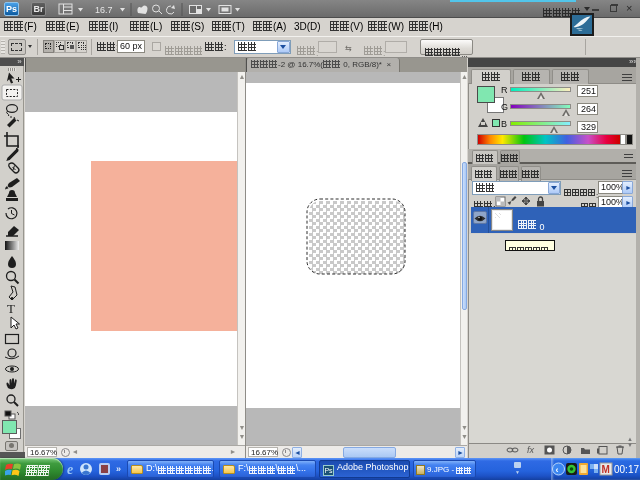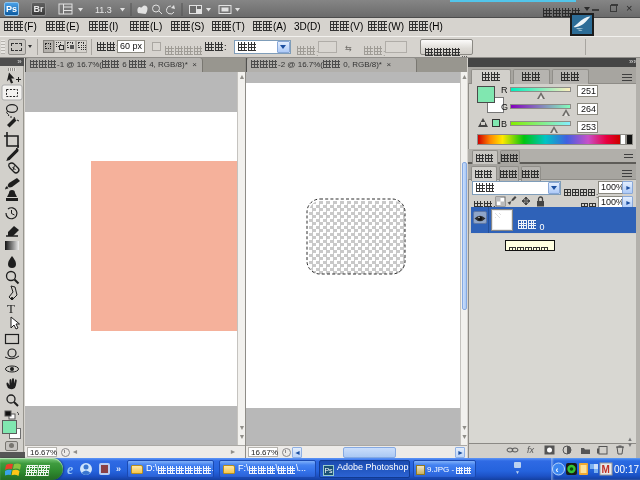--- a/index.html
+++ b/index.html
@@ -84,21 +84,21 @@
  <g>
   <rect x="131" y="2" width="13" height="9" fill="#e2e2e2"></rect>
         <rect x="132" y="3" width="6" height="7" fill="#6b6b6b"></rect>
         <rect x="139" y="3" width="4" height="3" fill="#6b6b6b"></rect>
   <path d="M148 5 l5 0 -2.5 3.5z" fill="#e2e2e2"></path>
   <rect x="161" y="2.5" width="12" height="8" fill="none" stroke="#e2e2e2"></rect>
         <rect x="163.5" y="4.5" width="7" height="4" fill="#e2e2e2"></rect>
   <path d="M177 5 l5 0 -2.5 3.5z" fill="#e2e2e2"></path>
  </g>
 </svg>
-<div class="a abtxt" style="left:95px;top:5px">11.3</div>
+<div class="a abtxt" style="left:95px;top:5px">16.7</div>
 <div class="a" style="left:543px;top:4px;width:50px;height:11px"><span class="k k9"></span><span class="k k9"></span><span class="k k9"></span><span class="k k9"></span></div>
 <div class="a" style="left:584px;top:7px;width:0;height:0;border-left:3px solid transparent;border-right:3px solid transparent;border-top:4px solid #2a2a2a"></div>
 <div class="a" style="left:592px;top:9px;width:7px;height:2px;background:#3a3a3a"></div>
 <div class="a" style="left:610px;top:5px;width:7px;height:7px;border:1px solid #3a3a3a"></div>
 <div class="a" style="left:611px;top:4px;width:7px;height:2px;background:#3a3a3a"></div>
 <div class="a" style="left:626px;top:4px;color:#2a2a2a;font-size:11px;line-height:9px">×</div>
 
 <div class="a" style="left:570px;top:13px;width:24px;height:23px;background:#2d6d97;border:2px solid #1c1c1c;z-index:30">
 <svg width="20" height="19" viewBox="0 0 20 19">
         <path d="M1.5 12 C4 10 8 6 12 3.5 C14.5 2 17 1.2 18.5 1.5 C17 3 15 5.5 13 7.5 C10.5 10 7 11.5 4.5 12 C3.5 12.3 2.3 12.3 1.5 12 Z" fill="#eef5f8"></path>
@@ -232,21 +232,20 @@
 </svg>
 
 <div class="a" style="left:9px;top:428px;width:12px;height:11px;background:#fff;border:1px solid #6e6e6e"></div>
 <div class="a" style="left:2px;top:420px;width:15px;height:14px;background:#80e7b0;border:1px solid #5c5c5c"></div>
 
 <div class="a" style="left:5px;top:441px;width:13px;height:10px;background:#c4c2be;border:1px solid #77756f;border-radius:2px"></div>
 <div class="a" style="left:9px;top:443px;width:5px;height:5px;background:#77756f;border-radius:50%"></div>
 <div class="a" style="left:0;top:452px;width:25px;height:6px;background:#565656"></div>
 
 <div class="a tabwell" style="left:25px;width:220px"></div>
-<div class="dtab" style="left:26px;width:177px"><span class="k k8 kt"></span><span class="k k8 kt"></span><span class="k k8 kt"></span>-1 @ 16.7%(<span class="k k8 kt"></span><span class="k k8 kt"></span> 6 <span class="k k8 kt"></span><span class="k k8 kt"></span> 4, RGB/8)* &nbsp;<span style="color:#3a3a3a">×</span></div>
 <div class="a" id="ldoc" style="left:25px;top:72px;width:212px;height:373px;background:#fff">
  <div class="a gray" style="left:0;top:0;width:212px;height:40px"></div>
  <div class="a gray" style="left:0;top:334px;width:212px;height:39px"></div>
  <div class="a" style="left:66px;top:89px;width:147px;height:170px;background:#f5b19b"></div>
 </div>
 <div class="a sb" style="left:237px;top:72px;width:8px;height:373px;border-left:1px solid #c5c3bf">
  <div class="sbarr" style="left:0;top:1px;width:8px">▲</div>
  <div class="sbarr" style="left:0;top:352px;width:8px">▼</div>
  <div class="sbarr" style="left:0;top:361px;width:8px">▼</div>
 </div>
@@ -254,21 +253,21 @@
  <div class="zoombox" style="left:2px">16.67%</div>
  <div class="a" style="left:36px;top:2px;width:9px;height:9px;border:1px solid #8a888a;border-radius:50%"></div>
  <div class="a" style="left:39px;top:4px;width:1px;height:3px;background:#8a888a"></div>
  <div class="sbarr" style="left:46px;top:2px;width:8px">◄</div>
  <div class="sbarr" style="left:204px;top:2px;width:8px">►</div>
 </div>
 
 <div class="a" style="left:245px;top:58px;width:1px;height:400px;background:#8e8c87"></div>
 
 <div class="a tabwell" style="left:246px;width:221px"></div>
-<div class="dtab" style="left:247px;width:170px"><span class="k k8 kt"></span><span class="k k8 kt"></span><span class="k k8 kt"></span>-2 @ 16.7%(<span class="k k8 kt"></span><span class="k k8 kt"></span> 0, RGB/8)* &nbsp;<span style="color:#3a3a3a">×</span></div>
+<div class="dtab" style="left:247px;width:153px"><span class="k k8 kt"></span><span class="k k8 kt"></span><span class="k k8 kt"></span>-2 @ 16.7%(<span class="k k8 kt"></span><span class="k k8 kt"></span> 0, RGB/8)* &nbsp;<span style="color:#3a3a3a">×</span></div>
 <div class="a" id="rdoc" style="left:246px;top:72px;width:214px;height:373px;background:#fff">
  <div class="a gray" style="left:0;top:0;width:214px;height:11px"></div>
  <div class="a gray" style="left:0;top:336px;width:214px;height:37px"></div>
  <div class="a" id="checker" style="left:63px;top:129px;width:96px;height:73px;border-radius:11px;background:repeating-conic-gradient(#c9c9c9 0 25%,#fff 0 50%);background-size:7px 7px"></div>
  <svg class="a" style="left:60px;top:126px" width="100" height="77" viewBox="0 0 100 77">
         <rect x="1" y="1" width="98" height="75" rx="13" fill="none" stroke="#2e2e2e" stroke-width="1" stroke-dasharray="3 2.2"></rect>
       </svg>
 </div>
 <div class="a sb" style="left:460px;top:72px;width:7px;height:373px;border-left:1px solid #c5c3bf">
  <div class="sbarr" style="left:0;top:1px;width:7px">▲</div>
@@ -302,21 +301,21 @@
 <div class="a" style="left:501px;top:102px;font-size:9px;color:#111">G</div>
 <div class="a" style="left:501px;top:119px;font-size:9px;color:#111">B</div>
 <div class="a" style="left:510px;top:87px;width:61px;height:5px;border:1px solid #8e8c87;background:linear-gradient(90deg,rgb(0,238,189),rgb(255,238,189))"></div>
 <div class="a" style="left:510px;top:104px;width:61px;height:5px;border:1px solid #8e8c87;background:linear-gradient(90deg,rgb(132,0,189),rgb(132,255,189))"></div>
 <div class="a" style="left:510px;top:121px;width:61px;height:5px;border:1px solid #8e8c87;background:linear-gradient(90deg,rgb(132,238,0),rgb(132,238,255))"></div>
 <div class="a thumb" style="left:537px;top:92px"></div>
 <div class="a thumb" style="left:562px;top:109px"></div>
 <div class="a thumb" style="left:550px;top:126px"></div>
 <div class="obx" style="left:577px;top:85px;width:21px;height:12px;line-height:10px;padding-left:3px">251</div>
 <div class="obx" style="left:577px;top:103px;width:21px;height:12px;line-height:10px;padding-left:3px">264</div>
-<div class="obx" style="left:577px;top:121px;width:21px;height:12px;line-height:10px;padding-left:3px">253</div>
+<div class="obx" style="left:577px;top:121px;width:21px;height:12px;line-height:10px;padding-left:3px">329</div>
 <div class="a" style="left:478px;top:118px;width:0;height:0;border-left:5px solid transparent;border-right:5px solid transparent;border-bottom:9px solid #444"></div>
 <div class="a" style="left:481px;top:122px;width:4px;height:3px;background:#d2d0cb"></div>
 <div class="a" style="left:492px;top:119px;width:8px;height:8px;background:#80e7b0;border:1px solid #333"></div>
 <div class="a" style="left:477px;top:134px;width:155px;height:11px;border:1px solid #8e8c87;background:linear-gradient(90deg,#d00000,#ff8800 8%,#ffe800 16%,#00c410 30%,#00c4c4 44%,#4060e0 58%,#c850c8 72%,#e80040 84%,#cf0000 92%,#cf0000)"></div>
 <div class="a" style="left:620px;top:134px;width:6px;height:11px;background:#fff;border:1px solid #8e8c87"></div>
 <div class="a" style="left:626px;top:134px;width:7px;height:11px;background:#101010;border:1px solid #8e8c87"></div>
 
 <div class="ptabrow" style="left:468px;top:149px;width:172px;height:15px;border-bottom:2px solid #5e5c58;background:#b1afaa"></div>
 <div class="ptab" style="left:472px;top:150px;height:14px;width:26px;text-align:center;padding:2px 0 0 0;background:#c9c7c2"><span class="k k8"></span><span class="k k8"></span></div>
 <div class="ptab" style="left:500px;top:150px;height:14px;width:20px;text-align:center;padding:2px 0 0 0;background:#a8a6a1"><span class="k k8"></span><span class="k k8"></span></div>

